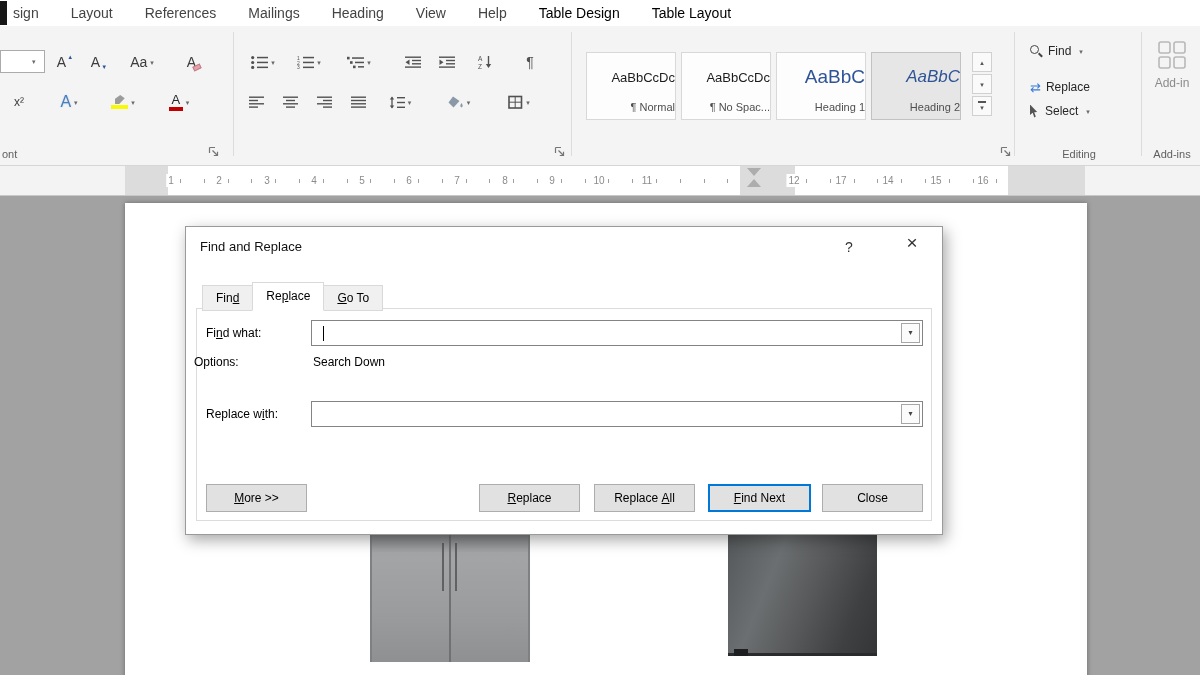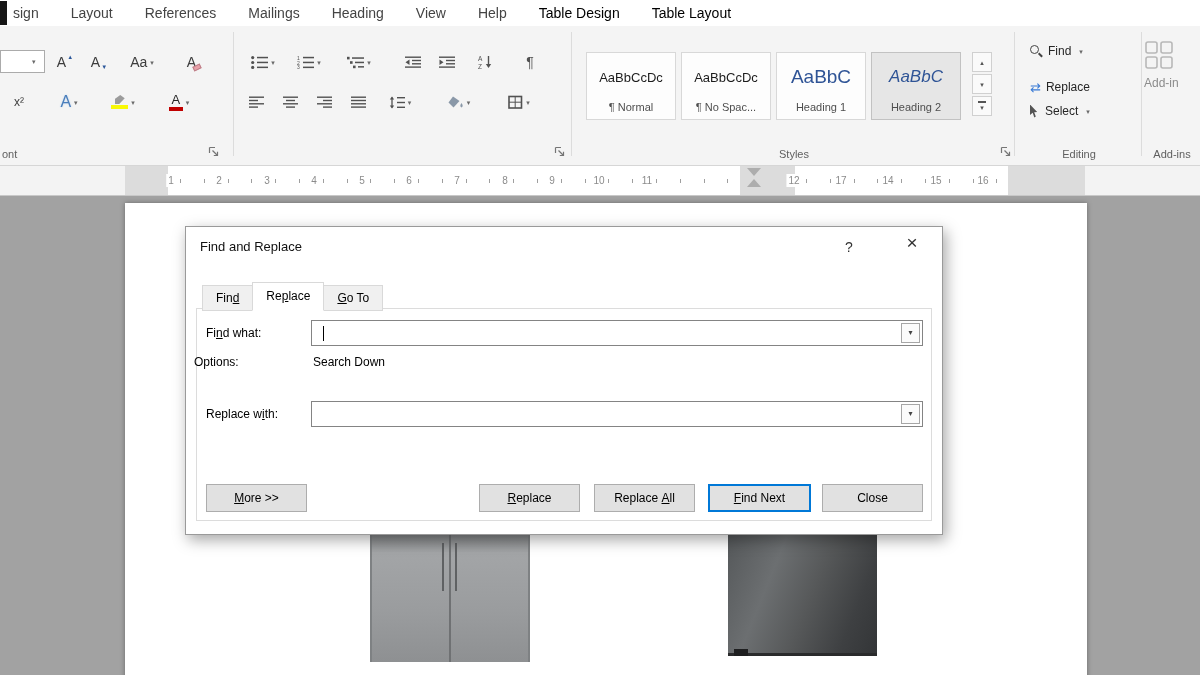--- a/index.html
+++ b/index.html
@@ -32,37 +32,37 @@
 .eraser{width:8px;height:5px;background:#e8a0a8;border:1px solid #bb7f88;transform:rotate(-25deg);margin:10px 0 0 -3px}
 .fx{font-size:16px;line-height:1;color:#4a7ebb;text-shadow:0 0 2px #b9d0ea}
 .stack{display:flex;flex-direction:column;align-items:center}
 .hl-pen{width:10px;height:9px;background:#9b9b9b;clip-path:polygon(0 100%,0 45%,55% 0,100% 35%,45% 100%)}
 .hl-bar{width:17px;height:4px;background:#f9f906;margin-top:1px}
 .fc-a{font-size:13px;line-height:12px;color:#262626}
 .fc-bar{width:14px;height:4px;background:#c00000;margin-top:1px}
 .pilcrow{font-size:14px;color:#515151}
 
 
-.scard{position:absolute;top:26px;width:90px;height:68px;background:#fdfdfd;border:1px solid #d8d8d8;display:flex;flex-direction:column;align-items:center;justify-content:flex-end;padding-bottom:6px;cursor:pointer}
+.scard{position:absolute;top:26px;width:90px;height:68px;background:#fdfdfd;border:1px solid #d8d8d8;display:flex;flex-direction:column;align-items:flex-end;justify-content:flex-end;padding-bottom:6px;cursor:pointer}
 .scard.sel{background:#e6e6e6;border-color:#c2c2c2}
 .ssample{flex:1;display:flex;align-items:center;justify-content:center;color:#1c1c1c;font-size:13px;white-space:nowrap}
 .ssample.h1{font-size:19px;color:#2f5496}
 .ssample.h2{font-size:17px;color:#2f5496;font-style:italic}
 .sname{font-size:11px;color:#4e4e4e;white-space:nowrap}
 .sscroll{position:absolute;left:398px;width:20px;height:20px;border:1px solid #d0d0d0;background:#fafafa;display:flex;flex-direction:column;align-items:center;justify-content:center;font-size:7px;color:#555;cursor:pointer;line-height:1}
 .xbar{width:8px;height:2px;background:#555;margin-bottom:1px}
 
 
 .erow{position:absolute;left:12px;height:22px;display:flex;align-items:center;gap:5px;font-size:12px;color:#262626;cursor:pointer;white-space:nowrap}
 .icon-search{position:relative;width:13px;height:13px;flex:none}
 .icon-search::before{content:"";position:absolute;left:0;top:0;width:7px;height:7px;border:1.7px solid #444;border-radius:50%}
 .icon-search::after{content:"";position:absolute;width:5px;height:1.7px;background:#444;transform:rotate(45deg);left:8px;top:9px}
 .icon-replace{font-size:13px;color:#3a7bd5;line-height:1;flex:none}
 .icon-cursor{width:10px;height:13px;background:#555;clip-path:polygon(0 0,0 80%,27% 63%,43% 100%,58% 93%,42% 60%,72% 58%);flex:none}
-.addins-btn{position:absolute;left:0;top:14px;width:100%;display:flex;flex-direction:column;gap:6px;cursor:pointer}
+.addins-btn{position:absolute;left:0;top:14px;width:100%;display:flex;flex-direction:column;align-items:center;gap:6px;cursor:pointer}
 .addins-text{font-size:12px;color:#8b8b8b}
 
 
 .ruler{position:absolute;top:166px;left:0;width:100%;height:30px;background:#f3f3f3;border-bottom:1px solid #c8c8c8}
 .rz{position:absolute;top:0;height:29px}
 .rz.gray{background:#dcdcdc}
 .rz.white{background:#fff}
 .rticks{position:absolute;top:13px;height:4px;background:repeating-linear-gradient(90deg,#9f9f9f 0 1px,transparent 1px 23.8px)}
 .rnum{position:absolute;top:8px;font-size:10px;color:#8b8b8b;background:#fff;padding:0 2px;transform:translateX(-50%);line-height:13px}
 .mk{position:absolute;top:2px;width:14px;cursor:pointer}
@@ -355,21 +355,20 @@
       <span class="sscroll" style="top:26px">
         <span>▴</span>
       </span>
       <span class="sscroll" style="top:48px">
         <span>▾</span>
       </span>
       <span class="sscroll" style="top:70px">
         <span class="xbar"></span>
         <span>▾</span>
       </span>
-      <span class="glabel">Styles</span>
       <span class="launcher" style="left:424px">
         <svg width="11" height="11" viewBox="0 0 11 11">
             <g stroke="#757575" fill="none" stroke-width="1.2">
               <path d="M1.5 1.5 H7 M1.5 1.5 V7"></path>
               <path d="M4.5 4.5 L9.5 9.5"></path>
               <path d="M9.5 5.8 V9.5 H5.8"></path>
             </g>
           </svg>
       </span>
     </div>

